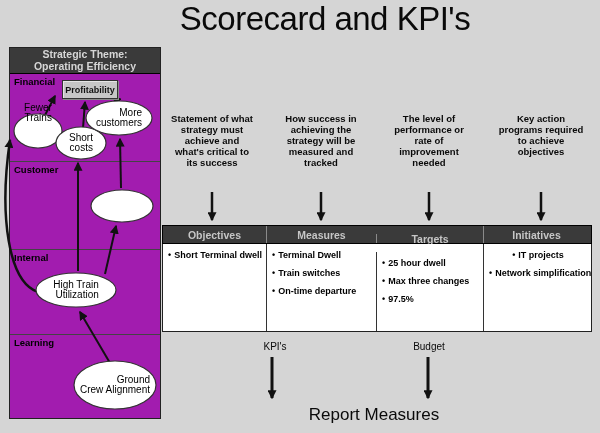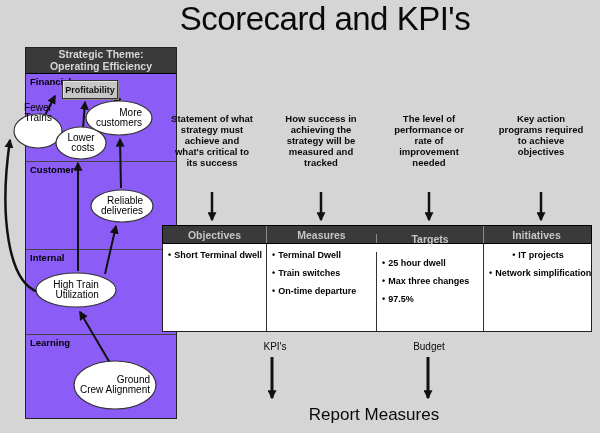--- a/index.html
+++ b/index.html
@@ -10,22 +10,22 @@
     color:#111;
   }
   .abs { position:absolute; }
   .title {
     left:130px; top:0px; width:390px; height:42px;
     font-size:33px; letter-spacing:-0.5px; text-align:center; color:#0a0a0a;
     z-index:3;
   }
   
   .map-panel {
-    left:25px; top:47px; width:152px; height:372px;
-    background:#8b5cf6; border:1px solid #222; box-sizing:border-box; z-index:0;
+    left:9px; top:47px; width:152px; height:372px;
+    background:#a21caf; border:1px solid #222; box-sizing:border-box; z-index:0;
   }
   .map-header {
     position:absolute; left:0; top:0; right:0; height:25px;
     background:#3a3a3a; color:#d6d6d6; font-weight:bold; font-size:10.5px;
     line-height:11.5px; text-align:center; white-space:pre-line;
     display:flex; align-items:center; justify-content:center;
     border-bottom:1px solid #000;
   }
   .section-label {
     position:absolute; left:4px; font-weight:bold; font-size:9.5px; color:#000;
@@ -125,26 +125,24 @@
     <path d="M 429,192 L 429,220" stroke="#111" stroke-width="2.5" fill="none" marker-end="url(#ah)"></path>
     <path d="M 541,192 L 541,220" stroke="#111" stroke-width="2.5" fill="none" marker-end="url(#ah)"></path>
 
     <path d="M 272,357 L 272,398" stroke="#111" stroke-width="3" fill="none" marker-end="url(#ah)"></path>
     <path d="M 428,357 L 428,398" stroke="#111" stroke-width="3" fill="none" marker-end="url(#ah)"></path>
   </svg>
 
   <div class="profit-box">Profitability</div>
   <div class="node-label" style="left:14px;top:96px;width:48px;height:34px;">Fewer
 Trains</div>
-  <div class="node-label" style="left:56px;top:127px;width:50px;height:32px;">Lower
+  <div class="node-label" style="left:56px;top:127px;width:50px;height:32px;">Short
 costs</div>
   <div class="node-label" style="left:86px;top:101px;width:66px;height:34px;">More
 customers</div>
-  <div class="node-label" style="left:91px;top:190px;width:62px;height:32px;">Reliable
-deliveries</div>
   <div class="node-label" style="left:36px;top:273px;width:80px;height:34px;">High Train
 Utilization</div>
   <div class="node-label" style="left:74px;top:361px;width:82px;height:48px;">Ground
 Crew Alignment</div>
 
   <div class="desc" style="left:166px;width:92px;">Statement of what
 strategy must
 achieve and
 what's critical to
 its success</div>

